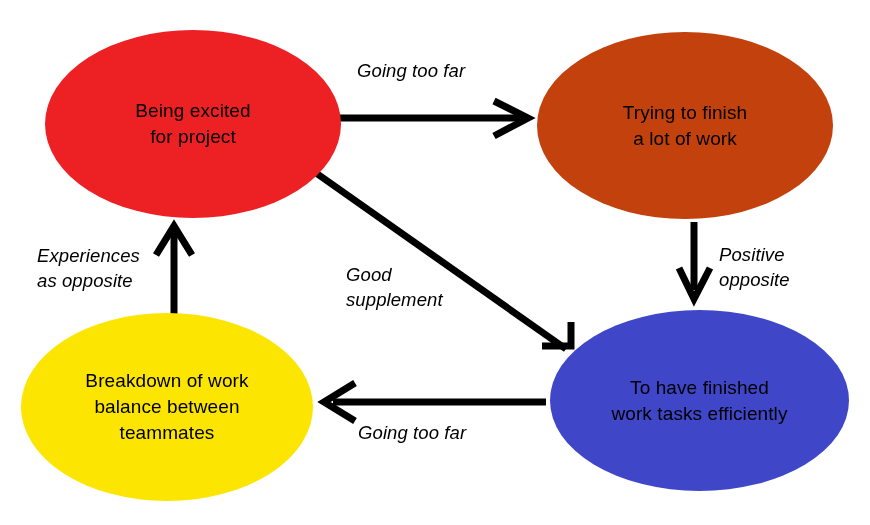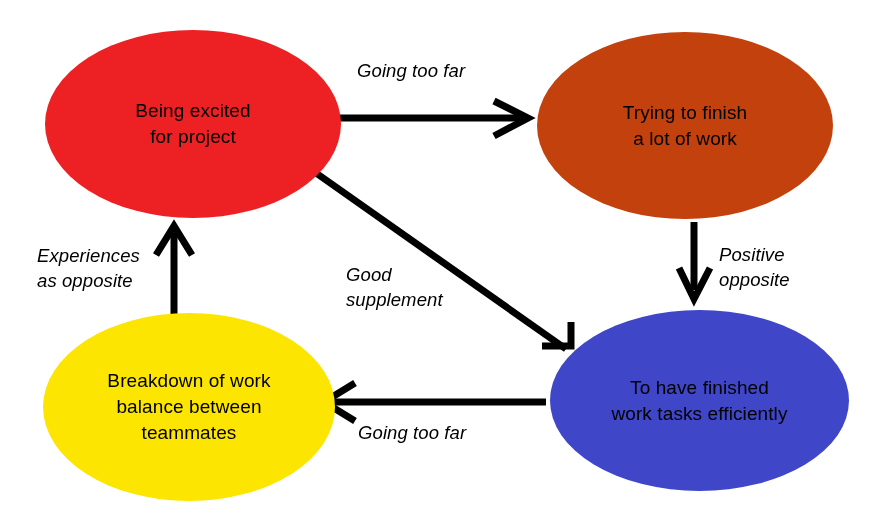--- a/index.html
+++ b/index.html
@@ -42,21 +42,21 @@
     position: absolute;
     font-style: italic;
     font-size: 18.5px;
     line-height: 25px;
     color: #000000;
     white-space: pre-line;
     letter-spacing: 0.1px;
   }
   #node-red    { left: 45px;  top: 30px;  width: 296px; height: 188px; }
   #node-green  { left: 537px; top: 32px;  width: 296px; height: 187px; }
-  #node-yellow { left: 43px;  top: 313px; width: 292px; height: 188px; }
+  #node-yellow { left: 21px;  top: 313px; width: 292px; height: 188px; }
   #node-blue   { left: 550px; top: 310px; width: 299px; height: 181px; }
 
   #label-going-too-far-top   { left: 357px; top: 58px; }
   #label-positive-opposite   { left: 719px; top: 242px; }
   #label-experiences         { left: 37px;  top: 243px; }
   #label-good-supplement     { left: 346px; top: 262px; }
   #label-going-too-far-bottom{ left: 358px; top: 420px; }
 </style>
 </head>
 <body>

